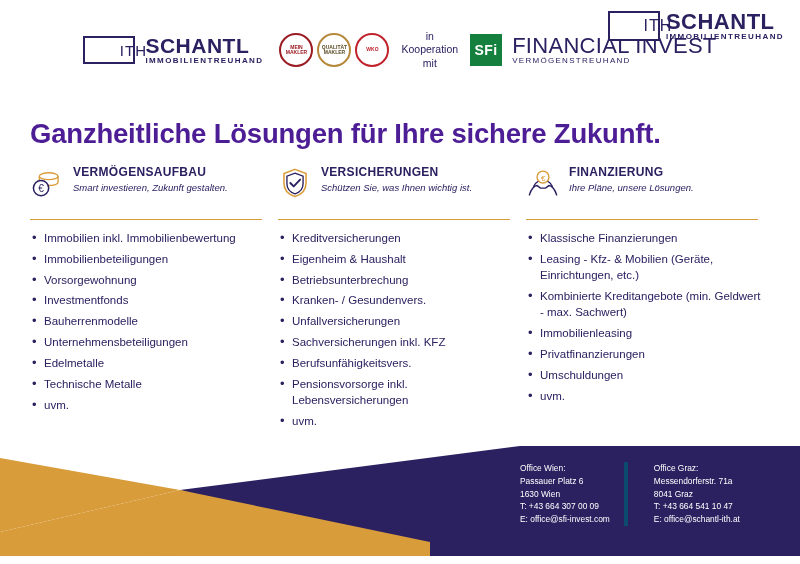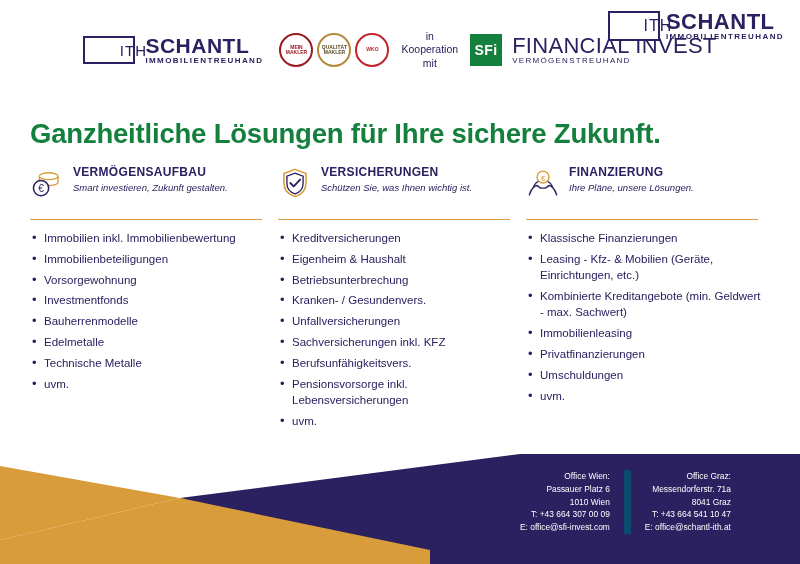--- a/index.html
+++ b/index.html
@@ -81,21 +81,21 @@
     display: flex; align-items: center; justify-content: center;
     letter-spacing: 0.5px;
   }
   .fin-name { color: #2b2060; font-weight: normal; line-height: 1.05; }
   .fin-name .main { font-size: 22px; letter-spacing: 0.3px; }
   .fin-name .sub { font-size: 8px; letter-spacing: 1.3px; }
 
   
   .headline {
     margin: 18px 0 14px 30px;
-    color: #15803d;
+    color: #4c1d95;
     font-size: 27.5px;
     font-weight: bold;
     letter-spacing: -0.2px;
   }
 
   
   .columns {
     display: flex;
     padding: 0 26px 0 30px;
     gap: 0;
@@ -130,35 +130,35 @@
     content: "•";
     position: absolute;
     left: 2px; top: -1px;
     font-size: 13px;
     color: #2b2060;
   }
 
   
   .footer {
     position: absolute;
-    left: 0; bottom: 0;
-    width: 800px; height: 110px; text-align: right;
+    left: 0; bottom: 8px;
+    width: 800px; height: 110px;
   }
   .footer svg { position: absolute; left: 0; top: 0; }
   .offices {
     position: absolute;
     left: 520px; top: 16px;
     display: flex;
     gap: 0;
     color: #ffffff;
     font-size: 8.4px;
     line-height: 1.52;
   }
   .office { padding-right: 14px; }
-  .office + .office { border-left: 7px solid #0c4a6e; padding-left: 14px; }
+  .office + .office { border-left: 4px solid #0c4a6e; padding-left: 26px; }
   .office .ttl { font-weight: normal; }
 </style>
 </head>
 <body>
 
 <div class="header">
 
   <div class="corner-logo">
     <div class="ith-mark big">ITH</div>
     <div class="schantl-name hdr">
@@ -209,20 +209,21 @@
         <div class="col-sub">Smart investieren, Zukunft gestalten.</div>
       </div>
     </div>
     <div class="rule"></div>
     <ul class="items">
       <li>Immobilien inkl. Immobilienbewertung</li>
       <li>Immobilienbeteiligungen</li>
       <li>Vorsorgewohnung</li>
       <li>Investmentfonds</li>
       <li>Bauherrenmodelle</li>
+      <li>Unternehmensbeteiligungen</li>
       <li>Edelmetalle</li>
       <li>Technische Metalle</li>
       <li>uvm.</li>
     </ul>
   </div>
 
   <div class="col">
     <div class="col-head">
       <svg class="col-icon" viewBox="0 0 40 40">
         <path d="M20 4 L33 9 v11 c0 9-6.5 14-13 16 -6.5-2-13-7-13-16 V9 Z" fill="none" stroke="#d99c3a" stroke-width="1.8"></path>
@@ -280,21 +281,21 @@
     <polygon points="0,12 180,44 0,86" fill="#d99c3a"></polygon>
     <polygon points="0,86 180,44 430,96 430,110 0,110" fill="#d99c3a"></polygon>
     <polygon points="180,44 520,0 800,0 800,110 430,110" fill="#2b2060"></polygon>
     <polygon points="180,44 430,96 430,110 180,110" fill="#d99c3a"></polygon>
     <polygon points="0,90 180,110 0,110" fill="#d99c3a"></polygon>
   </svg>
   <div class="offices">
     <div class="office">
       <div class="ttl">Office Wien:</div>
       <div>Passauer Platz 6</div>
-      <div>1010 Wien</div>
+      <div>1630 Wien</div>
       <div>T: +43 664 307 00 09</div>
       <div>E: office@sfi-invest.com</div>
     </div>
     <div class="office">
       <div class="ttl">Office Graz:</div>
       <div>Messendorferstr. 71a</div>
       <div>8041 Graz</div>
       <div>T: +43 664 541 10 47</div>
       <div>E: office@schantl-ith.at</div>
     </div>

